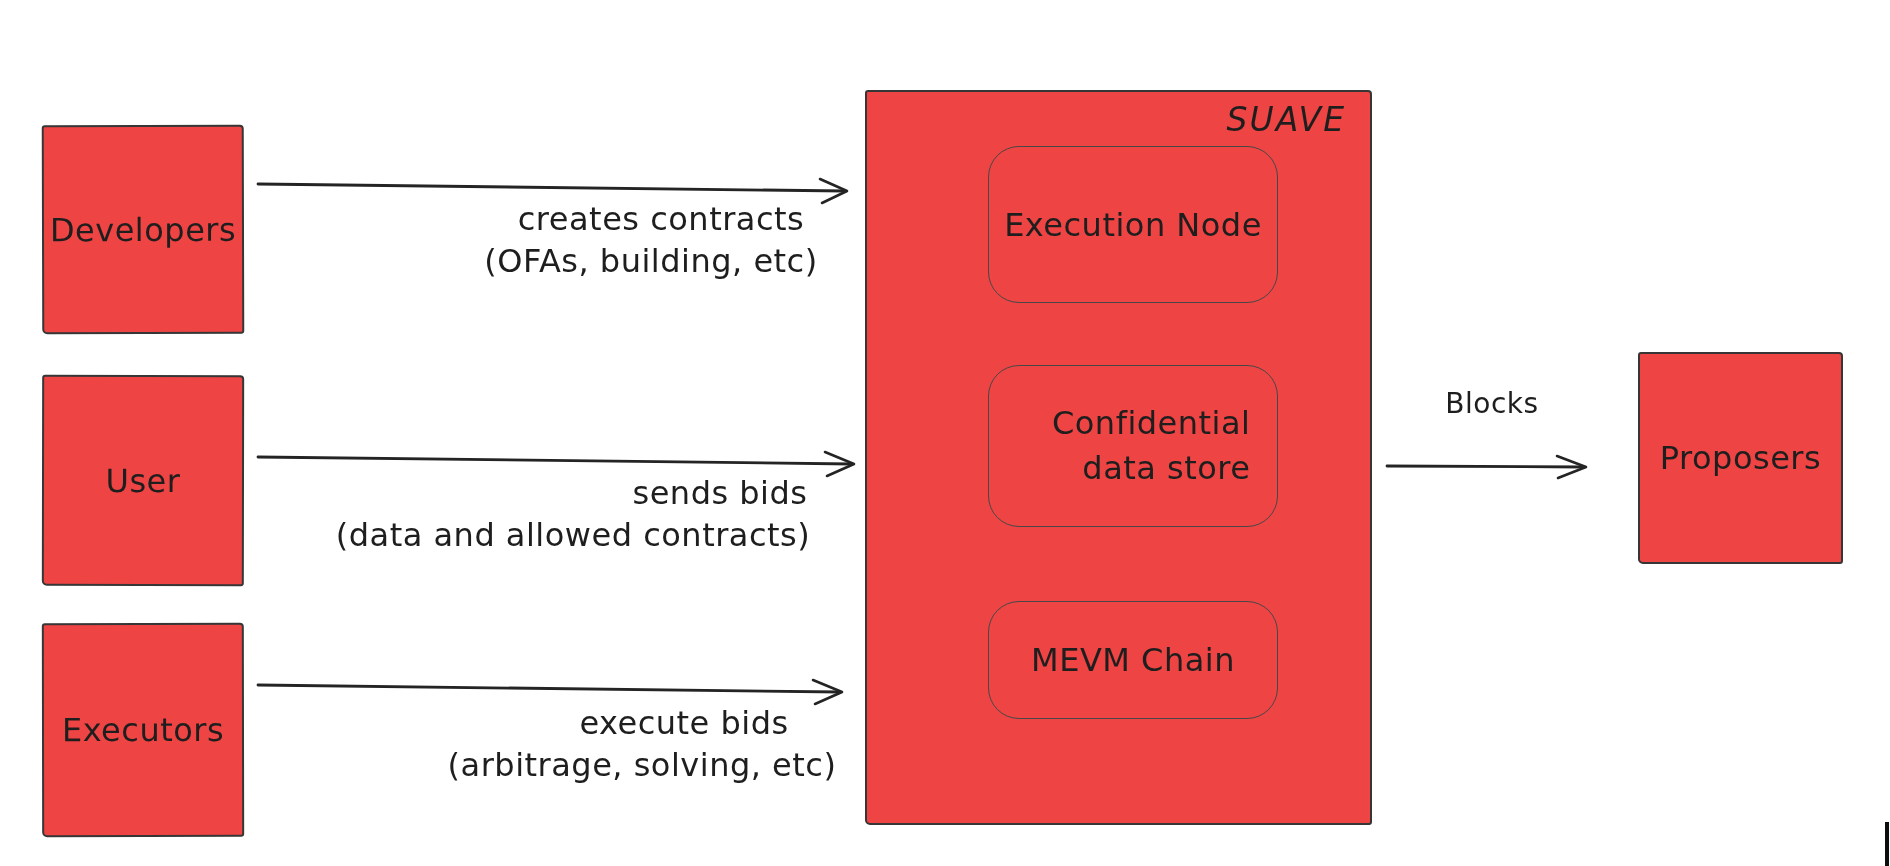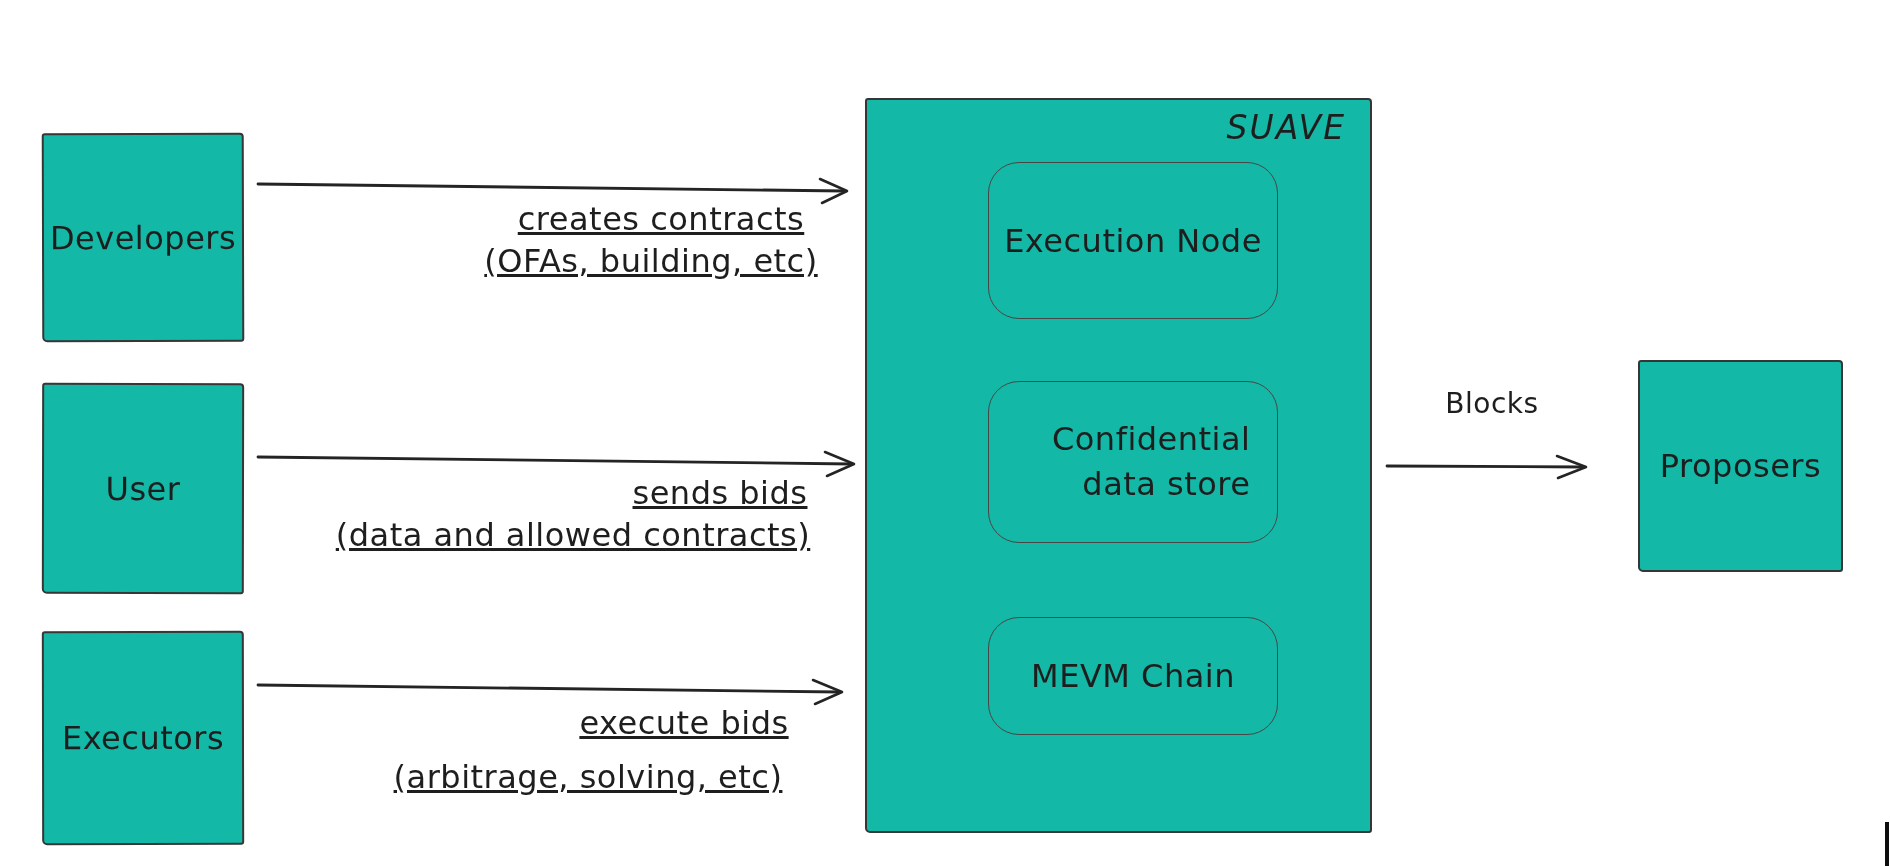--- a/index.html
+++ b/index.html
@@ -2,25 +2,24 @@
 <html><head>
 <meta charset="utf-8">
 <style>
   html,body { margin:0; padding:0; background:#ffffff; }
   .canvas {
     position:relative; width:1890px; height:866px; background:#ffffff;
     font-family:"DejaVu Sans","Liberation Sans",sans-serif; color:#1e1e1e;
     overflow:hidden;
   }
   .box {
-    position:absolute; background:#14b8a6;
+    position:absolute; background:#ef4444;
     border:2px solid #363636; border-radius:3px 4px 3px 5px;
     display:flex; align-items:center; justify-content:center;
     box-sizing:border-box;
-    margin-top:8px;
   }
   .box .lbl { font-size:32px; letter-spacing:.5px; white-space:nowrap; }
 
   
   .actor-developers { left:42px;  top:125px; width:202px; height:209px; transform:rotate(-.15deg); }
   .actor-user       { left:42px;  top:375px; width:202px; height:211px; transform:rotate(.1deg); }
   .actor-executors  { left:42px;  top:623px; width:202px; height:214px; transform:rotate(-.1deg); }
 
   
   .suave {
@@ -36,28 +35,28 @@
   .comp-confidential { top:273px; height:162px; }
   .comp-mevm         { top:509px; height:118px; }
   .component .lbl.wrap { white-space:normal; text-align:right; width:235px; line-height:1.4; }
 
   
   .proposers { left:1638px; top:352px; width:205px; height:212px; }
 
   
   .flow-line {
     position:absolute; transform:translateX(-50%);
-    font-size:32px; letter-spacing:.5px; white-space:nowrap; line-height:1;text-decoration:underline;
+    font-size:32px; letter-spacing:.5px; white-space:nowrap; line-height:1;
   }
   .f1a { left:661px; top:203px; }
   .f1b { left:651px; top:245px; }
   .f2a { left:720px; top:477px; }
   .f2b { left:573px; top:519px; }
   .f3a { left:684px; top:707px; }
-  .f3b { left:588px; top:749px;margin-top:12px; }
+  .f3b { left:642px; top:749px; }
 
   .blocks-label {
     position:absolute; left:1392px; top:390px; width:200px;
     text-align:center; font-size:28px; letter-spacing:.5px; line-height:1;
   }
 
   
   svg.arrow { position:absolute; overflow:visible; }
   svg.arrow .shaft, svg.arrow .head {
     stroke:#242424; fill:none; stroke-linecap:round; stroke-linejoin:round;

